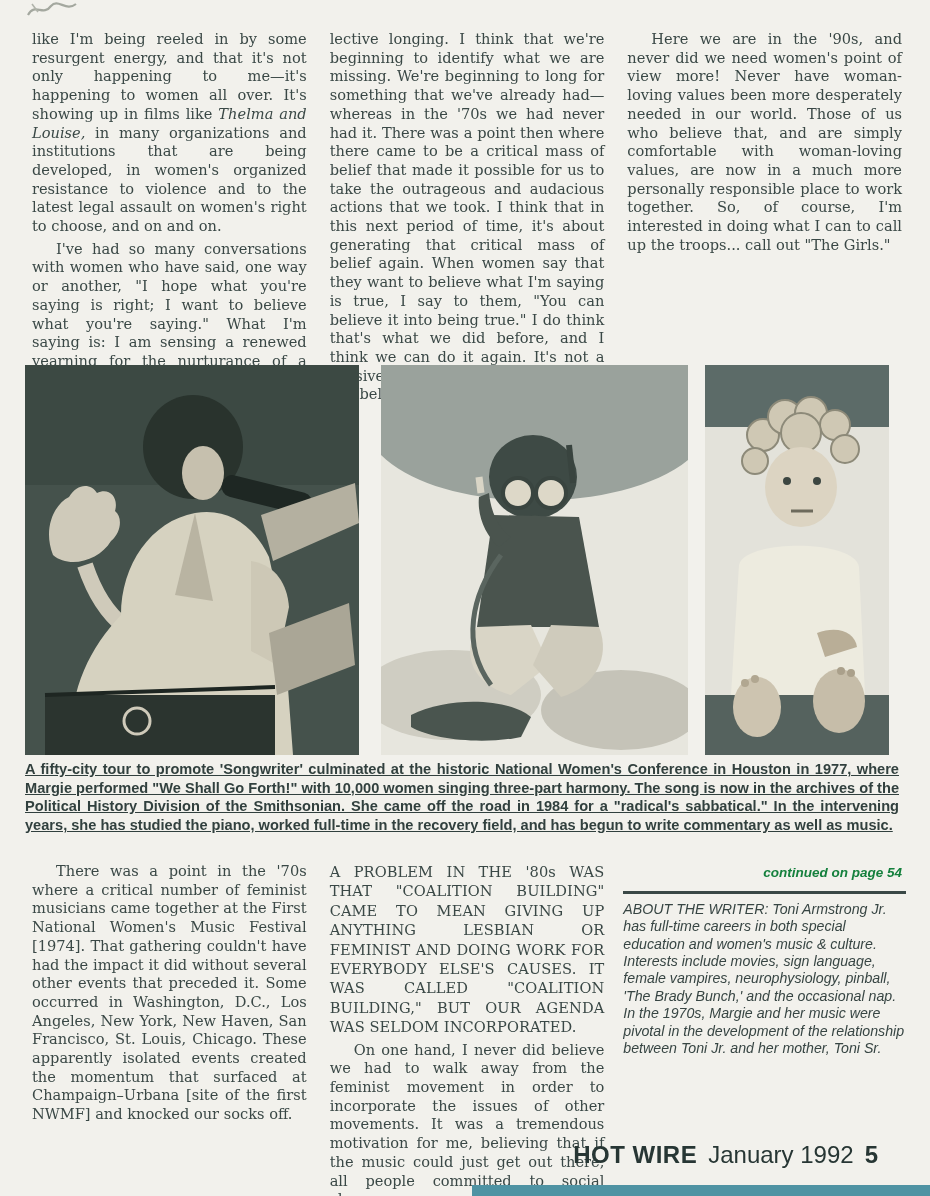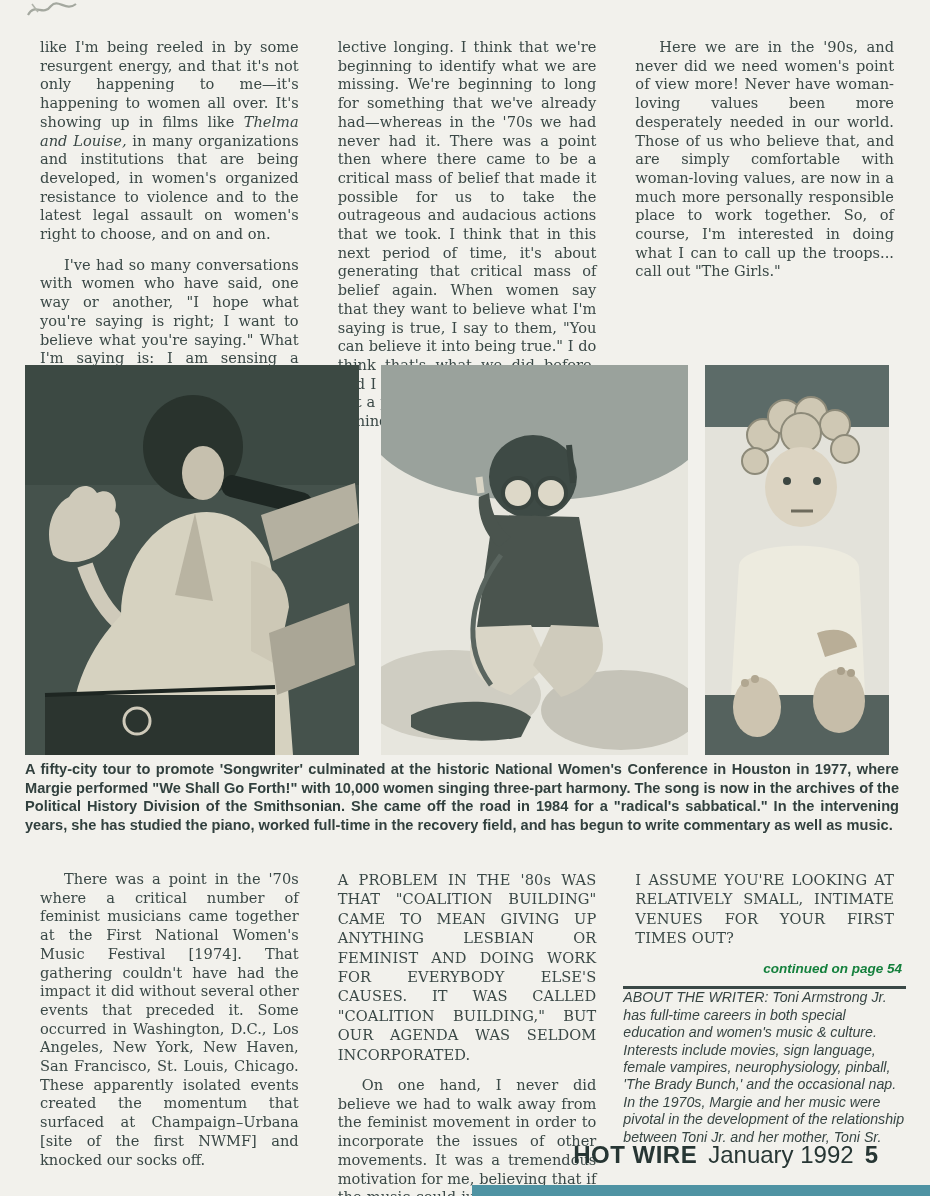--- a/index.html
+++ b/index.html
@@ -8,43 +8,43 @@
     background:#f2f1ec;
     font-family:"DejaVu Serif", serif;
     color:#3a4846;
   }
   .page{position:absolute;inset:0;}
   
   .cols{position:absolute;left:28px;width:878px;display:flex;gap:15px;}
   .top-cols{top:26px;}
   .bottom-cols{top:858px;}
   .col{flex:1 1 0;font-size:14.6px;line-height:18.7px;text-align:justify;}
-  .col p{margin:12px;}
+  .col p{margin:4px;}
   p.indent{text-indent:24px;}
   .lead-caps{font-weight:normal;letter-spacing:.1px;line-height:19.4px;}
   
   .photos{position:absolute;top:365px;left:25px;width:866px;height:390px;display:flex;}
   .photo{height:390px;}
   .ph1{width:334px;margin-right:22px;}
   .ph2{width:307px;margin-right:17px;}
   .ph3{width:184px;}
   .photo svg{display:block;width:100%;height:100%;}
   
   .caption{
     position:absolute;top:760px;left:25px;width:874px;margin:0;
     font-family:"Liberation Sans", sans-serif;font-weight:bold;
-    font-size:14.6px;line-height:18.6px;color:#31403e;text-align:justify;
+    font-size:14.6px;line-height:18.6px;color:#31403e;text-align:justify;text-decoration:underline;
   }
   
   .continued{
     font-family:"Liberation Sans", sans-serif;font-style:italic;font-weight:bold;
     font-size:13.5px;text-align:right;margin:6px 4px 8px 0;color:#15803d;
   }
   .about{
-    border-top:3px solid #3a4846;
+    border-top:3px solid #3a4846;padding-top:7px;
     font-family:"Liberation Sans", sans-serif;font-style:italic;
     font-size:14.2px;line-height:17.4px;color:#374543;text-align:left;
   }
   
   .footer{
     position:absolute;top:1141px;right:52px;
     font-family:"Liberation Sans", sans-serif;font-size:24px;color:#273634;
     white-space:nowrap;
   }
   .footer .pub{font-weight:bold;letter-spacing:.5px;}
@@ -176,21 +176,20 @@
 
   <div class="cols bottom-cols">
     <div class="col">
       <p class="indent">There was a point in the '70s where a critical number of feminist musicians came together at the First National Women's Music Festival [1974]. That gathering couldn't have had the impact it did without several other events that preceded it. Some occurred in Washington, D.C., Los Angeles, New York, New Haven, San Francisco, St. Louis, Chicago. These apparently isolated events created the momentum that surfaced at Champaign–Urbana [site of the first NWMF] and knocked our socks off.</p>
     </div>
     <div class="col">
       <p class="lead-caps">A PROBLEM IN THE '80s WAS THAT "COALITION BUILDING" CAME TO MEAN GIVING UP ANYTHING LESBIAN OR FEMINIST AND DOING WORK FOR EVERYBODY ELSE'S CAUSES. IT WAS CALLED "COALITION BUILDING," BUT OUR AGENDA WAS SELDOM INCORPORATED.</p>
       <p class="indent">On one hand, I never did believe we had to walk away from the feminist movement in order to incorporate the issues of other movements. It was a tremendous motivation for me, believing that if the music could just get out there, all people committed to social change</p>
     </div>
     <div class="col">
-      <p class="lead-caps">I ASSUME YOU'RE LOOKING AT RELATIVELY SMALL, INTIMATE VENUES FOR YOUR FIRST TIMES OUT?</p>
       <div class="continued">continued on page 54</div>
       <div class="about">ABOUT THE WRITER: Toni Armstrong Jr. has full-time careers in both special education and women's music &amp; culture. Interests include movies, sign language, female vampires, neurophysiology, pinball, 'The Brady Bunch,' and the occasional nap. In the 1970s, Margie and her music were pivotal in the development of the relationship between Toni Jr. and her mother, Toni Sr.</div>
     </div>
   </div>
 
   <div class="footer">
     <span class="pub">HOT WIRE</span><span class="issue">January 1992</span><span class="pagenum">5</span>
   </div>
 
   <div class="bottom-bar"></div>

